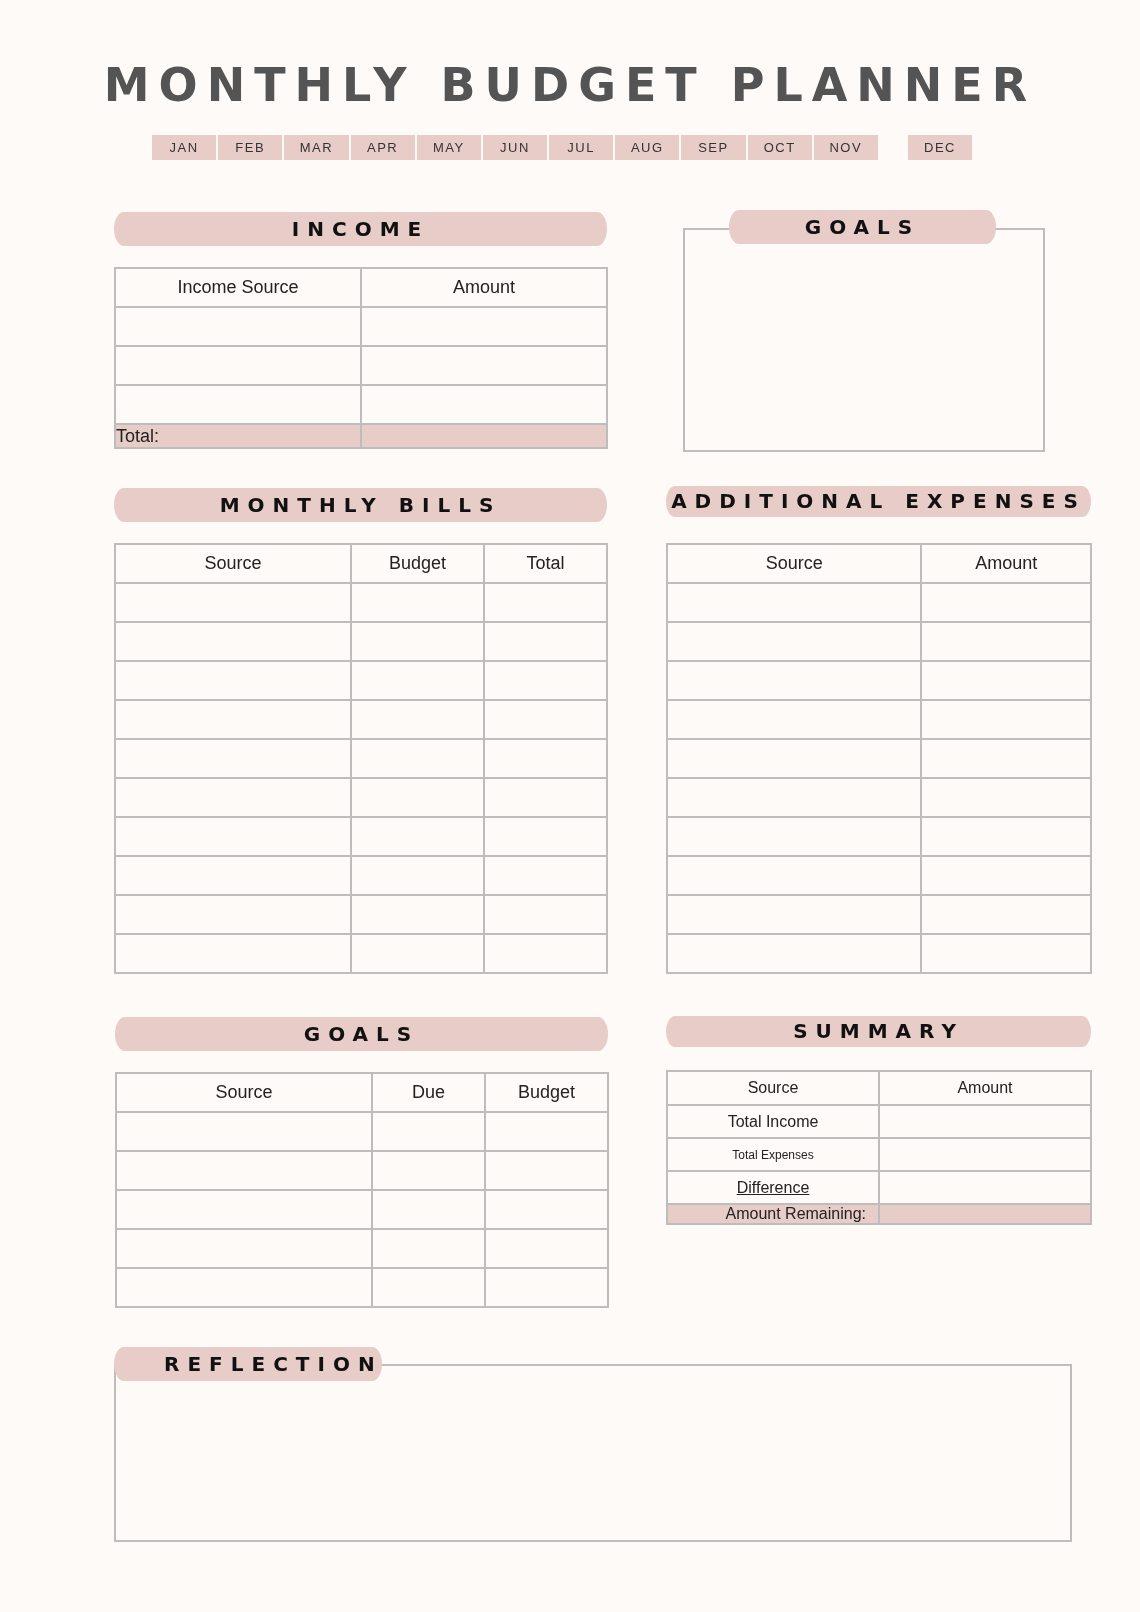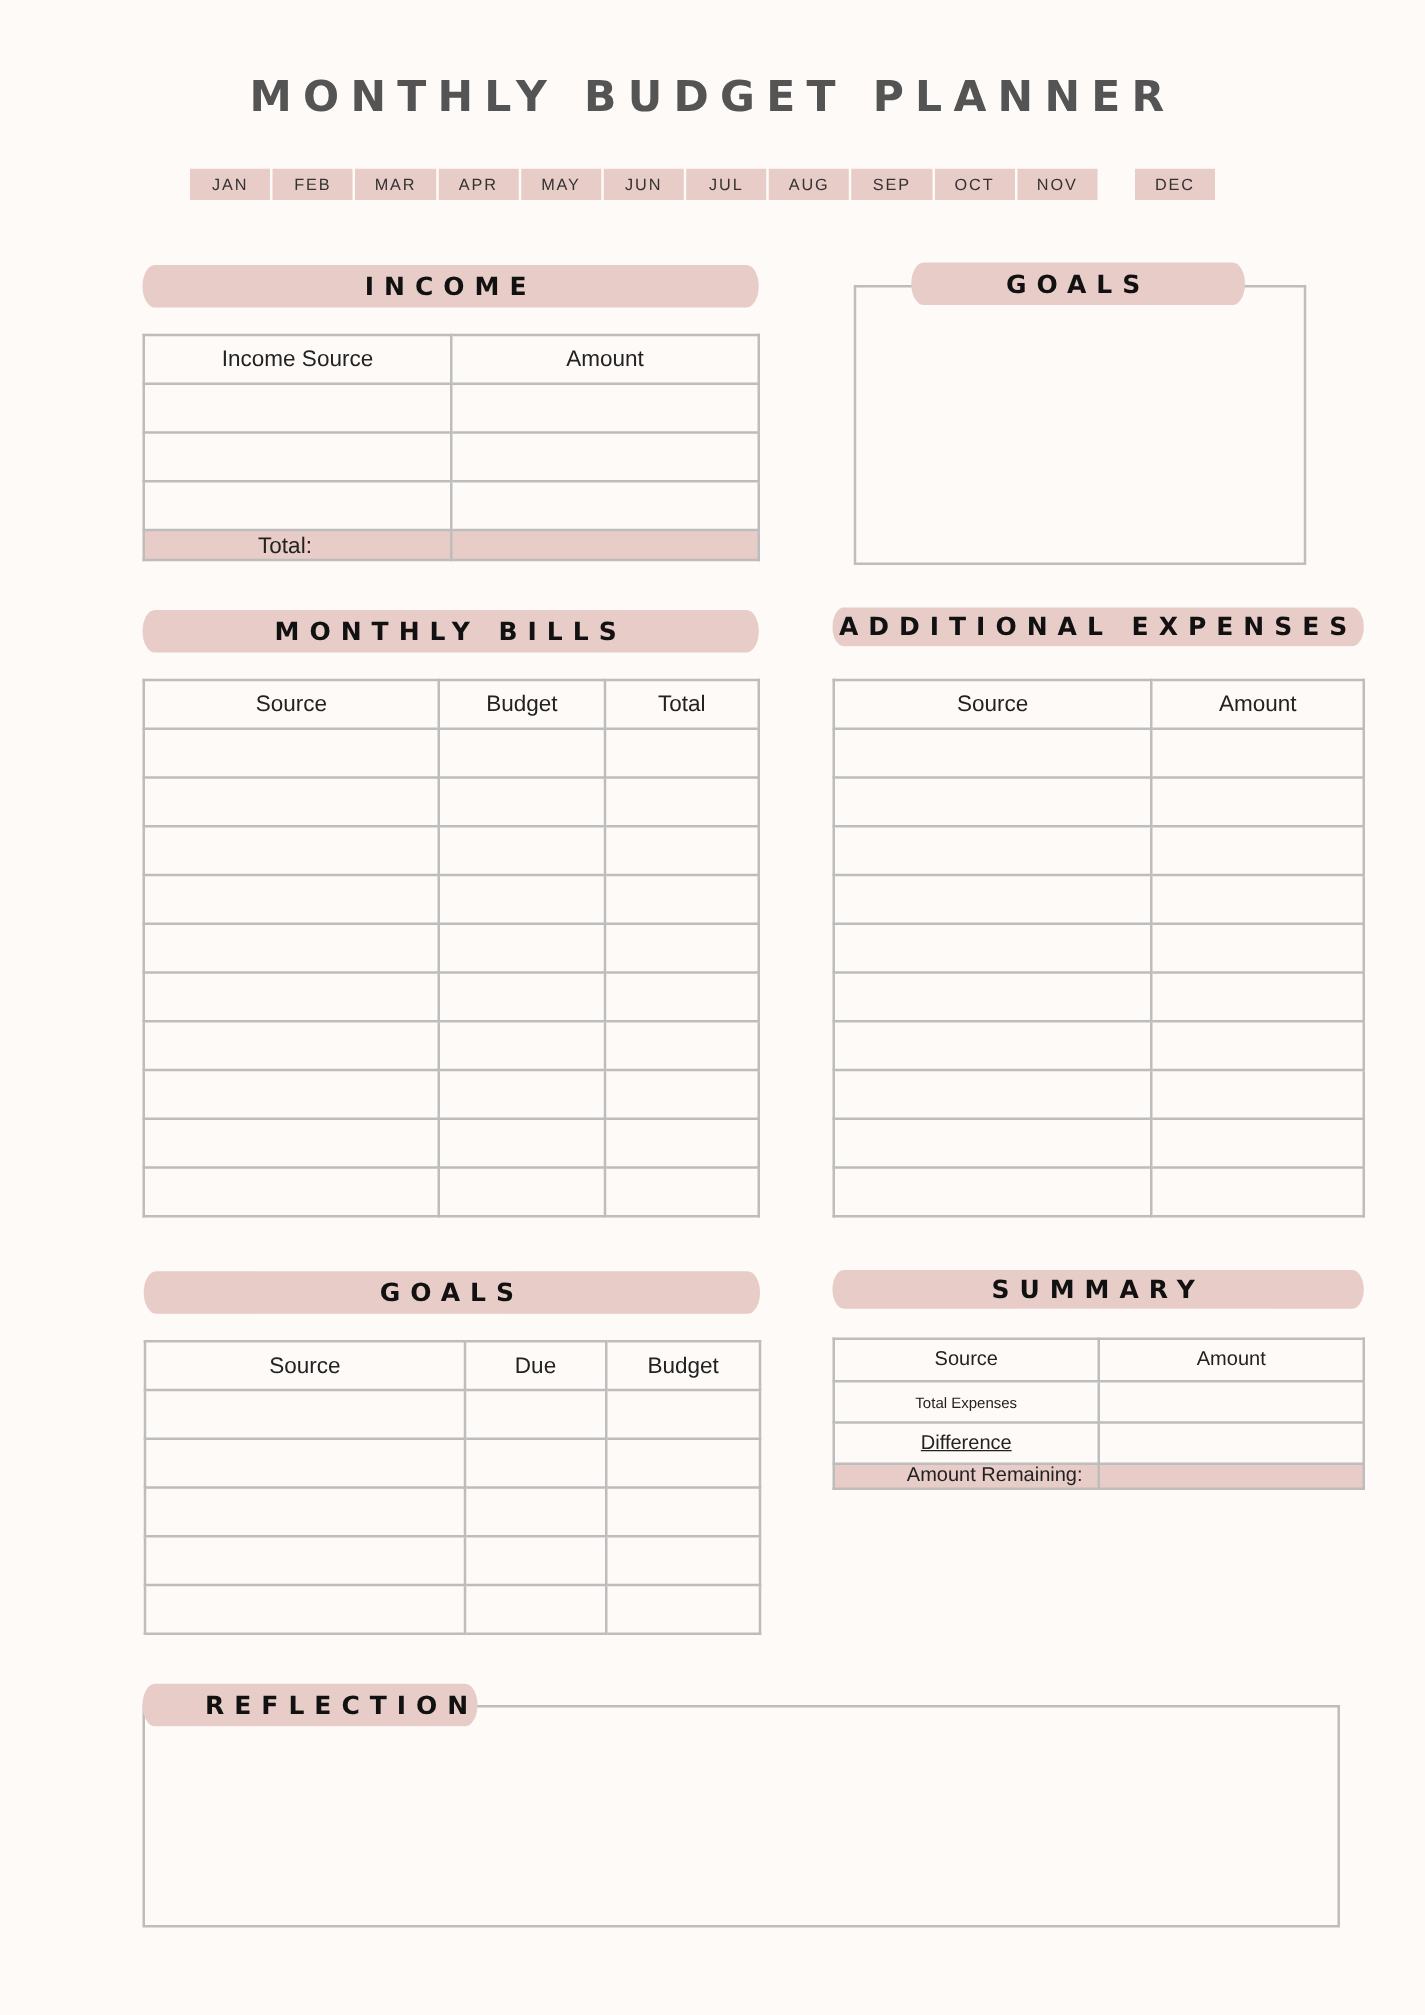--- a/index.html
+++ b/index.html
@@ -1,17 +1,17 @@
 <!DOCTYPE html>
 <html><head>
 <meta charset="utf-8">
 <style>
   html,body{margin:0;padding:0;}
   body{width:1140px;height:1612px;background:#fefaf7;position:relative;font-family:"Liberation Sans",sans-serif;color:#222;overflow:hidden;}
-  .title{position:absolute;left:0;width:1140px;top:58px;text-align:center;font-family:"DejaVu Sans",sans-serif;font-weight:bold;font-size:34px;letter-spacing:9px;color:#545454;}
+  .title{position:absolute;left:0;width:1140px;top:58px;text-align:center;font-family:"DejaVu Sans",sans-serif;font-weight:bold;font-size:46px;letter-spacing:9px;color:#545454;}
   .months{position:absolute;left:152px;top:135px;width:820px;height:25px;display:flex;}
   .month{flex:1;background:#e8ccc7;margin-right:2px;text-align:center;font-size:13px;line-height:25px;letter-spacing:1.5px;color:#333;}
   .month:last-child{margin-right:0;margin-left:28px;}
   .banner{position:absolute;background:#e8ccc7;height:34px;border-radius:10px/17px;text-align:center;font-family:"DejaVu Sans",sans-serif;font-weight:bold;font-size:20px;letter-spacing:8px;line-height:34px;color:#111;}
   table.grid{position:absolute;border-collapse:collapse;}
   table.grid td{border:2px solid #bdbdbd;padding:0;font-size:18px;text-align:center;color:#222;}
   .pink{background:#e8ccc7;}
   .box{position:absolute;border:2px solid #bdbdbd;}
 </style>
 </head>
@@ -47,21 +47,21 @@
       </tr>
   <tr style="height:39px;">
         <td></td>
         <td></td>
       </tr>
   <tr style="height:39px;">
         <td></td>
         <td></td>
       </tr>
   <tr style="height:24px;" class="pink">
-    <td style="text-align:center;padding-right:20px;">Total:</td>
+    <td style="text-align:left;padding-right:20px;">Total:</td>
     <td></td>
   </tr>
 </tbody>
   </table>
 
 <div class="box" style="left:683px;top:228px;width:358px;height:220px;"></div>
 <div class="banner" style="left:729px;top:210px;width:267px;">GOALS</div>
 
 <div class="banner" style="left:114px;top:488px;width:493px;">MONTHLY BILLS</div>
 <table class="grid" style="left:114px;top:543px;width:494px;">
@@ -211,20 +211,24 @@
   </table>
 
 <div class="banner" style="left:666px;top:1016px;width:425px;height:31px;line-height:31px;">SUMMARY</div>
 <table class="grid" style="left:666px;top:1070px;width:426px;">
   <tbody>
       <tr style="height:34px;">
     <td style="width:50%;font-size:16px;">Source</td>
     <td style="font-size:16px;">Amount</td>
   </tr>
   <tr style="height:33px;">
+        <td style="font-size:16px;">Total Income</td>
+        <td></td>
+      </tr>
+  <tr style="height:33px;">
         <td style="font-size:12px;">Total Expenses</td>
         <td></td>
       </tr>
   <tr style="height:33px;text-decoration:underline;">
         <td style="font-size:16px;">Difference</td>
         <td></td>
       </tr>
   <tr style="height:20px;" class="pink">
     <td style="font-size:16px;text-align:right;padding-right:12px;">Amount Remaining:</td>
     <td></td>

